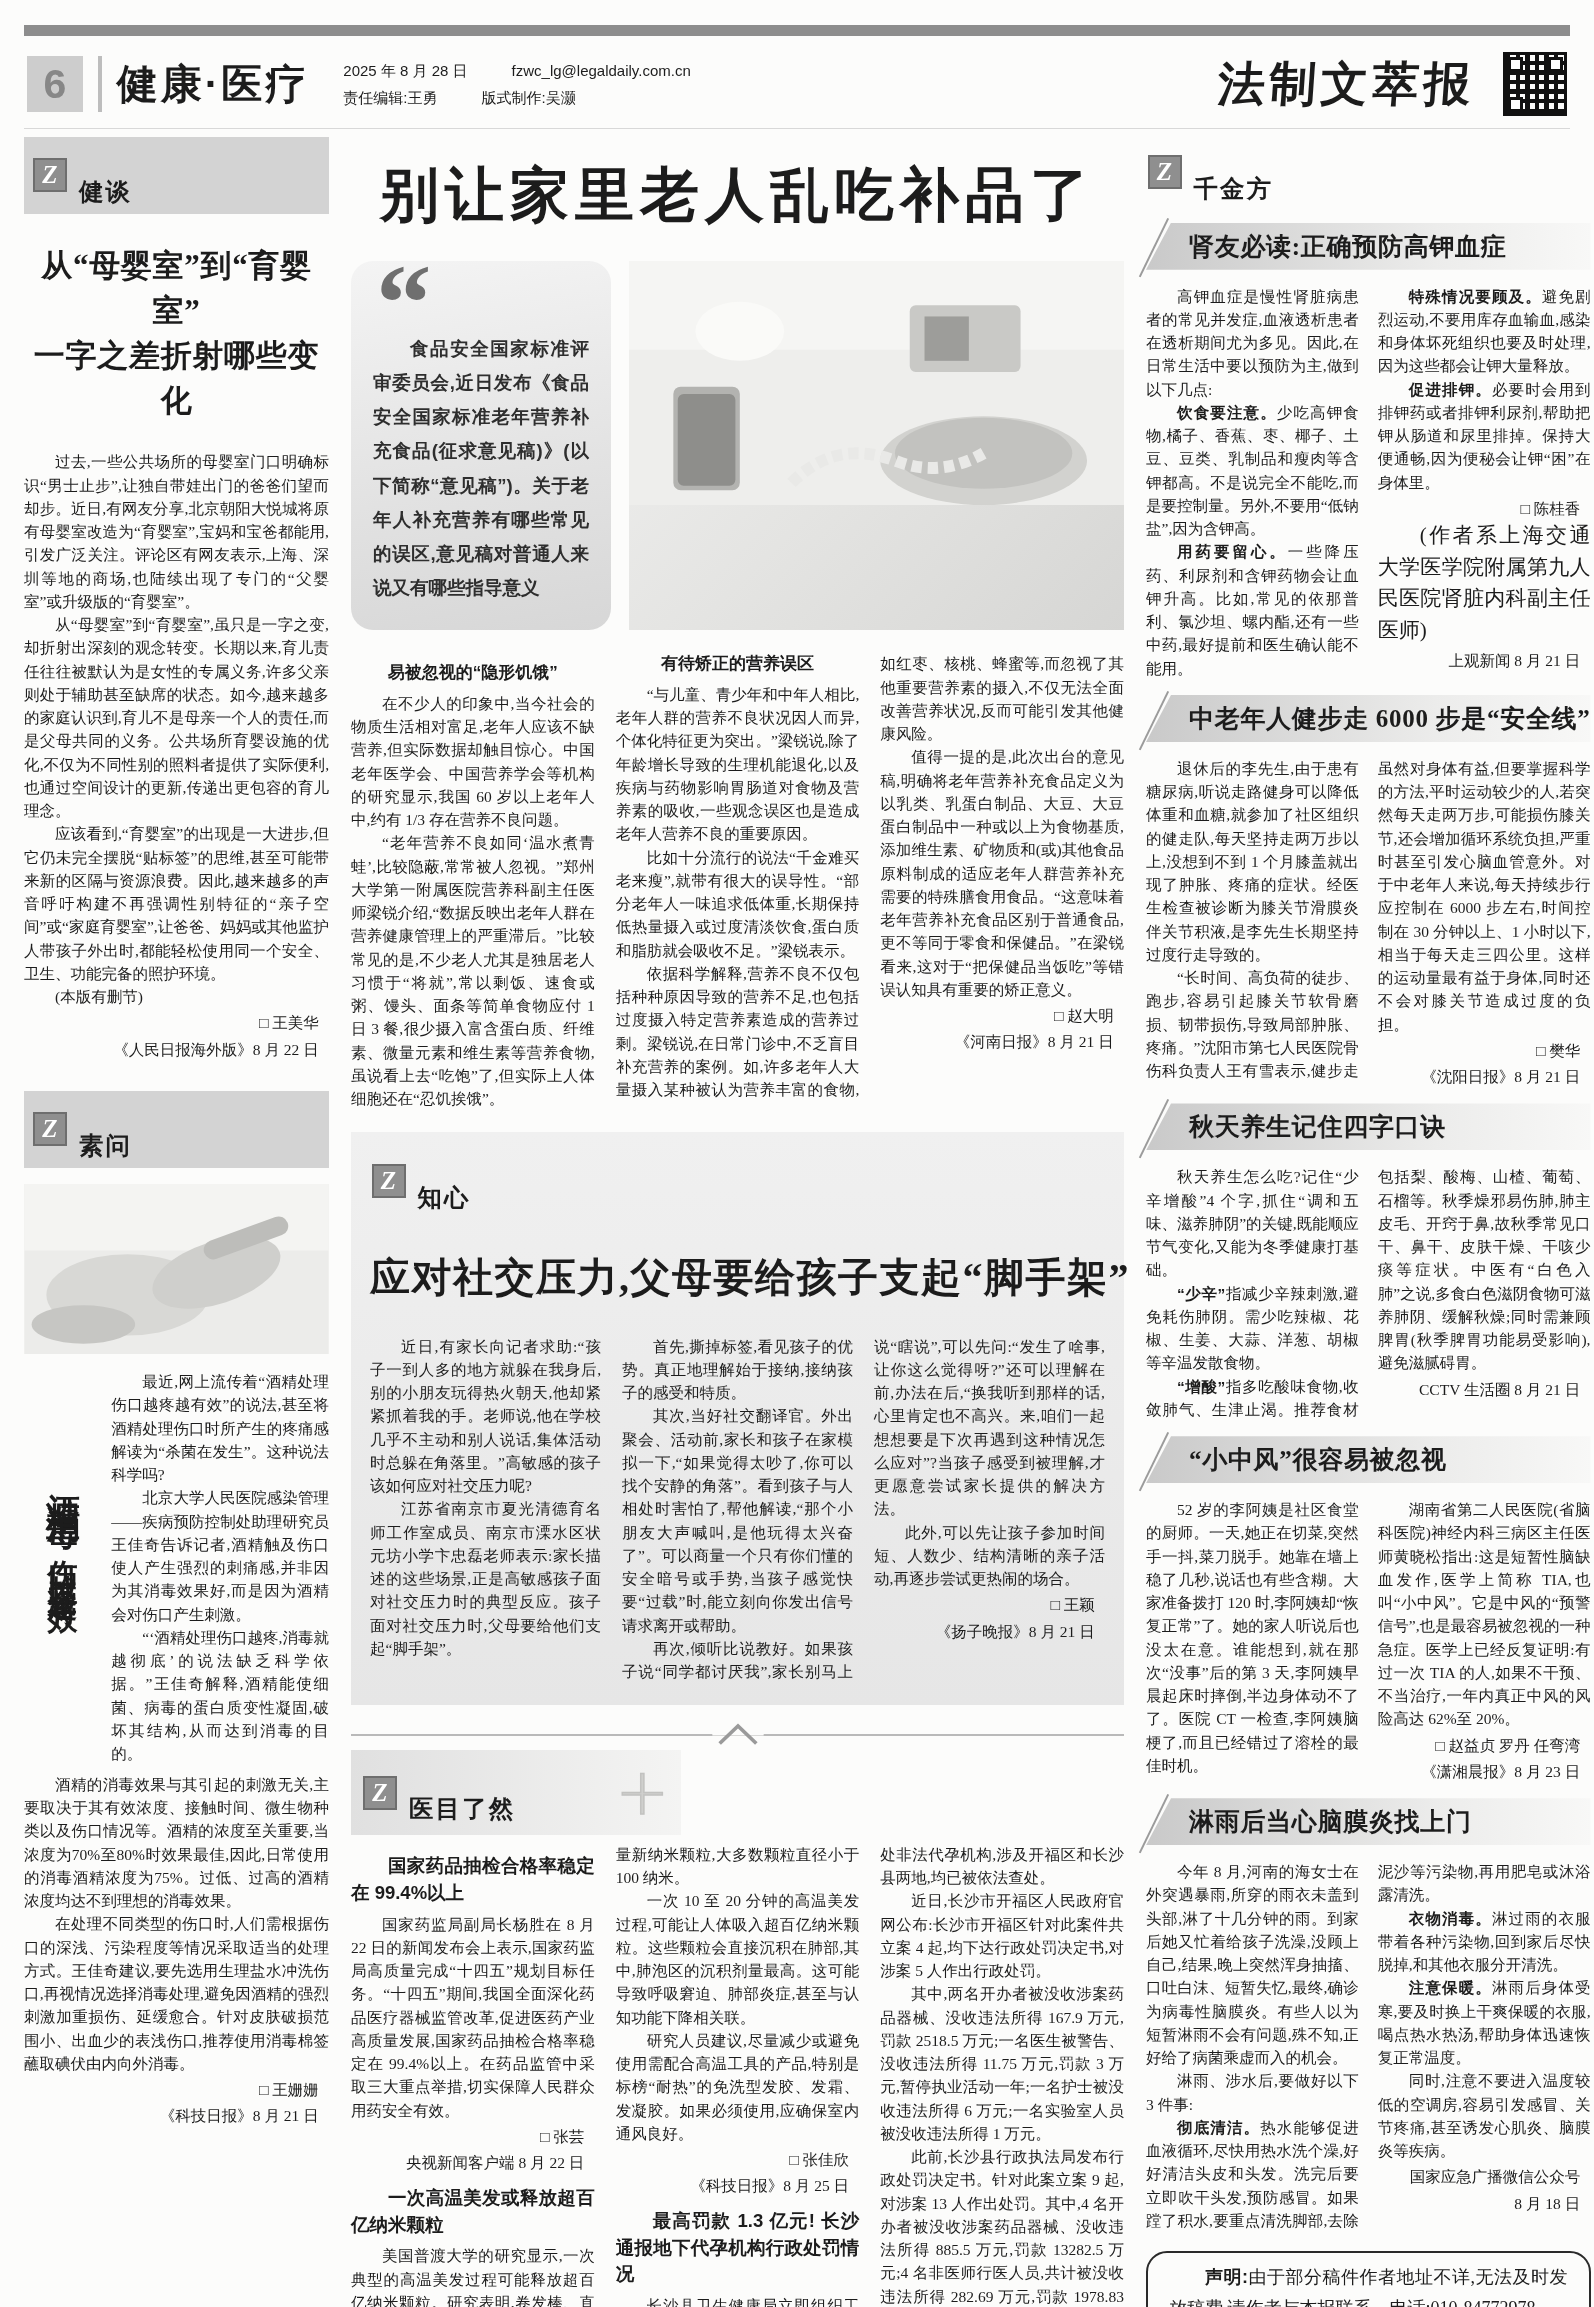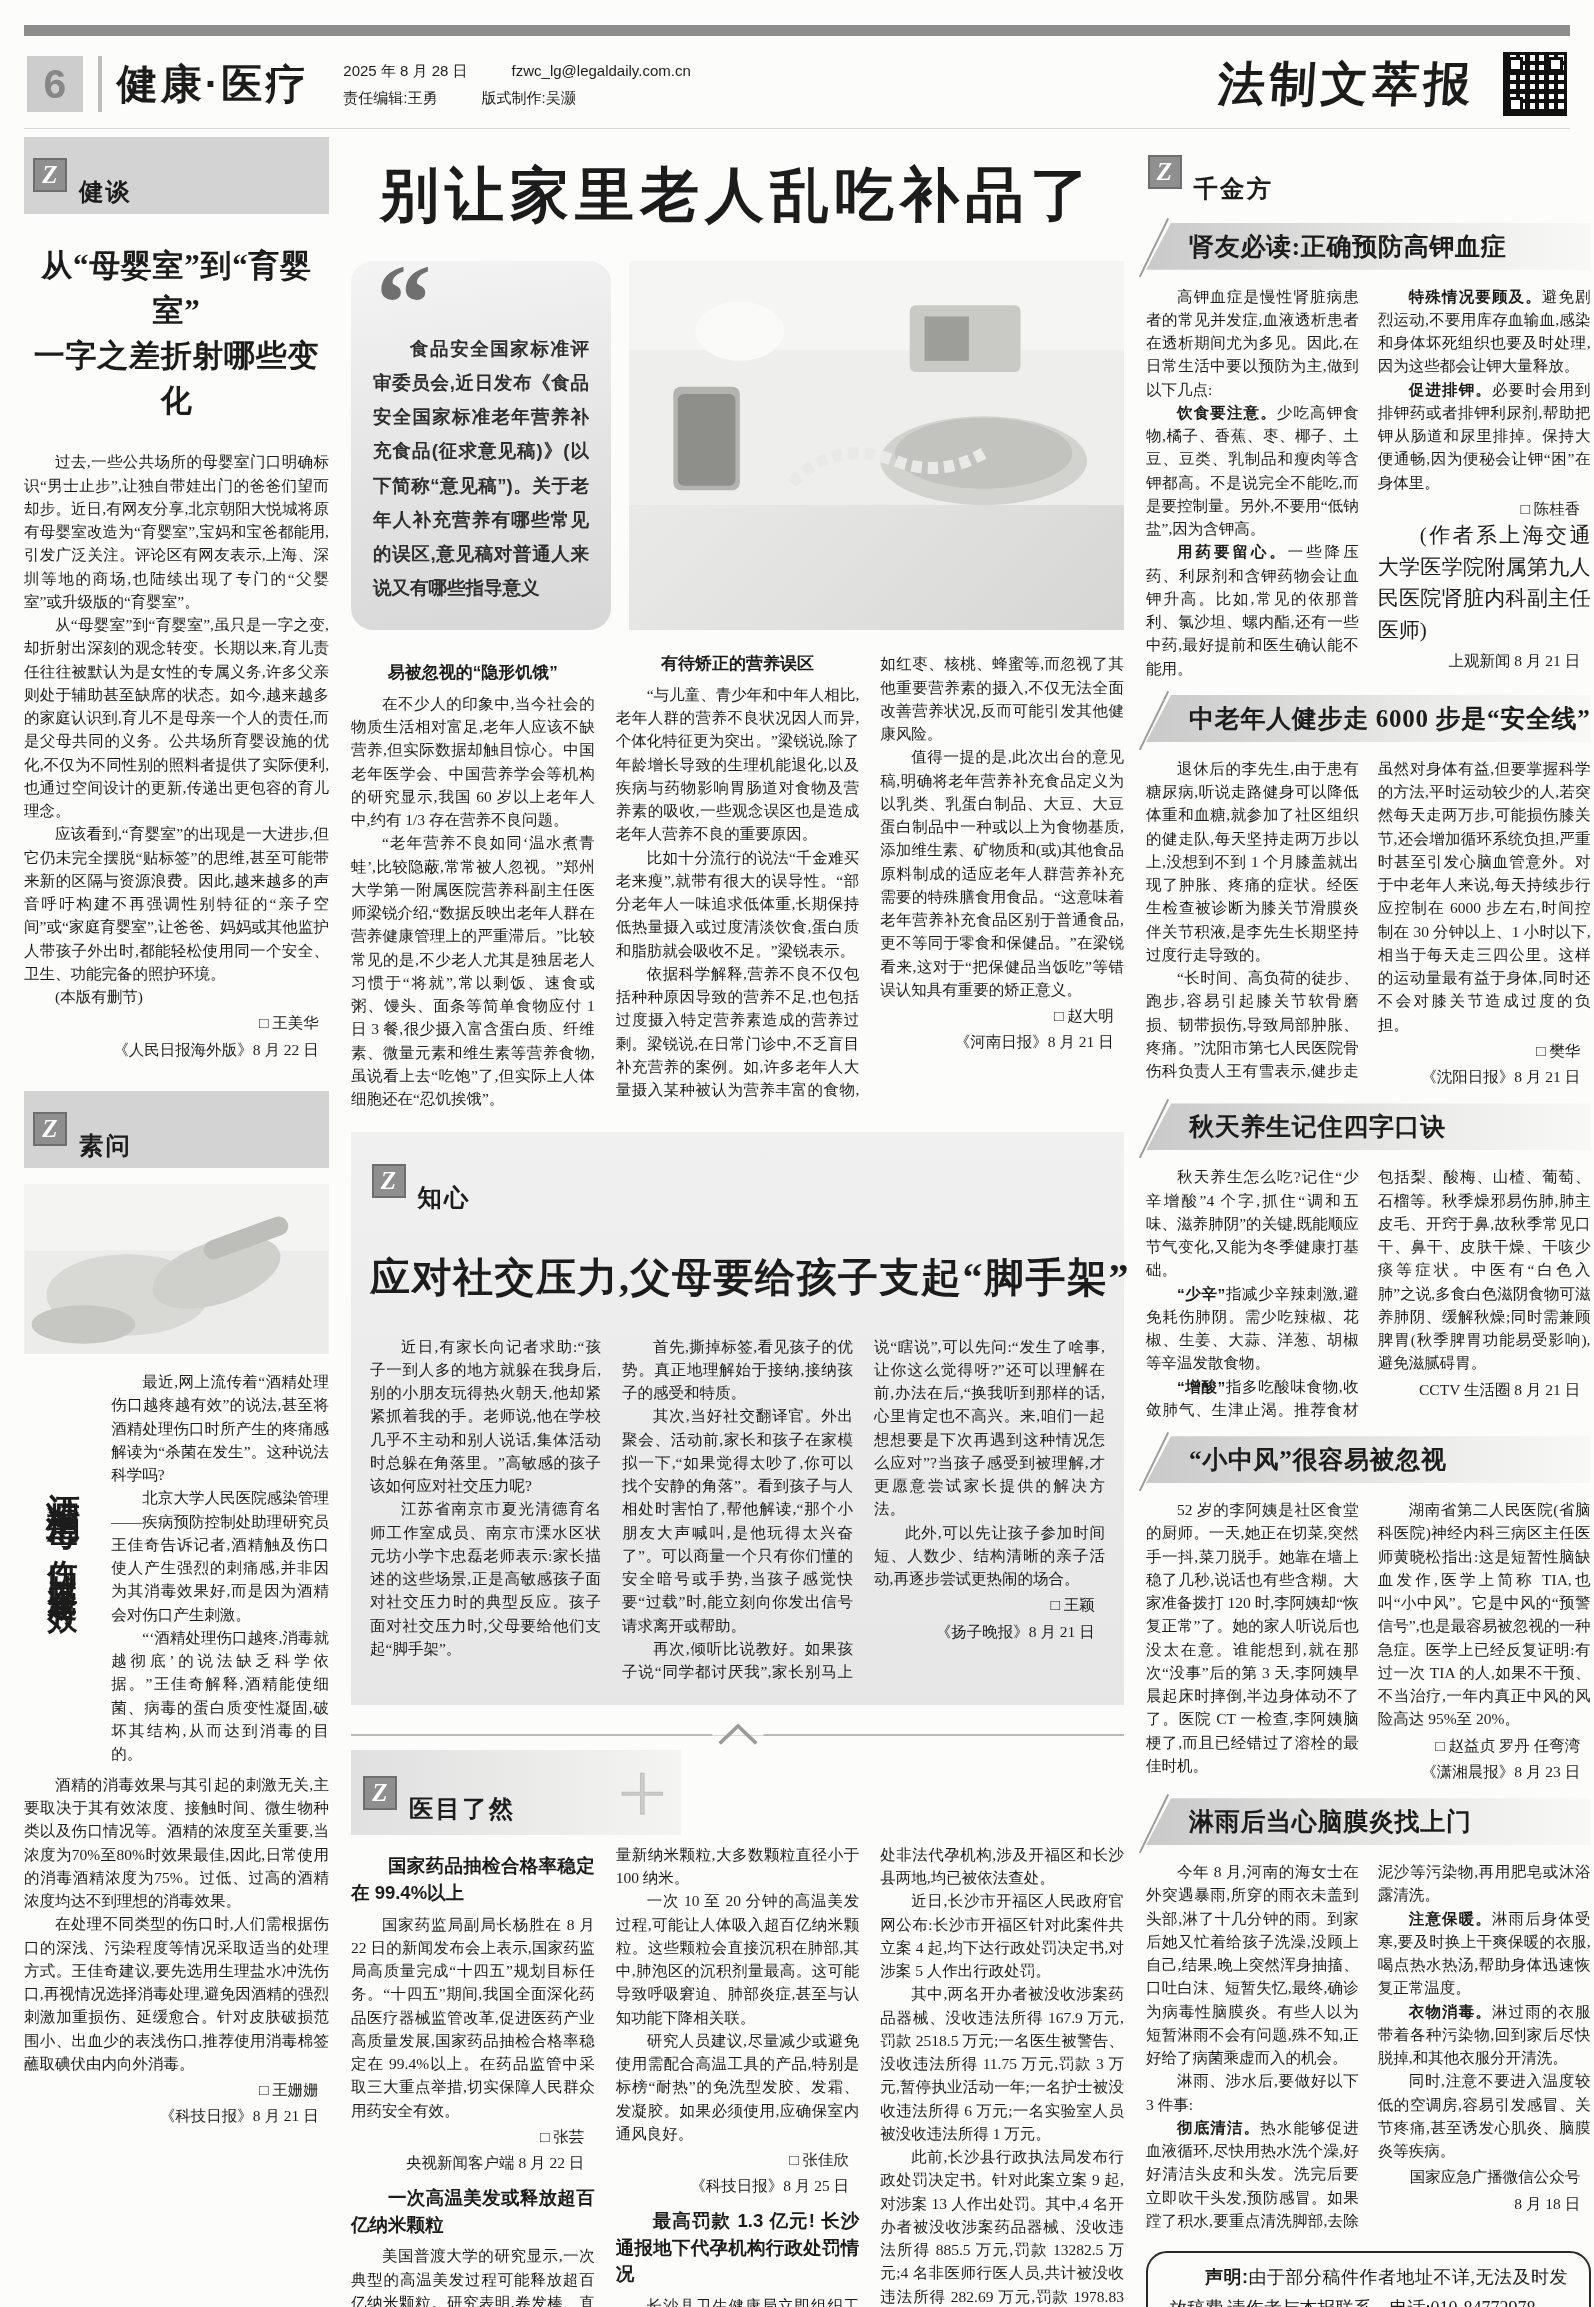--- a/index.html
+++ b/index.html
@@ -299,35 +299,35 @@
           <p class="para"><b>“增酸”</b>指多吃酸味食物,收敛肺气、生津止渴。推荐食材包括梨、酸梅、山楂、葡萄、石榴等。秋季燥邪易伤肺,肺主皮毛、开窍于鼻,故秋季常见口干、鼻干、皮肤干燥、干咳少痰等症状。中医有“白色入肺”之说,多食白色滋阴食物可滋养肺阴、缓解秋燥;同时需兼顾脾胃(秋季脾胃功能易受影响),避免滋腻碍胃。</p>
           <p class="byline">CCTV 生活圈 8 月 21 日</p>
         </div>
 
       <div class="banner-wrap">
         <div class="banner-slash"></div>
         <div class="banner">“小中风”很容易被忽视</div>
       </div>
       <div class="body2">
           <p class="para">52 岁的李阿姨是社区食堂的厨师。一天,她正在切菜,突然手一抖,菜刀脱手。她靠在墙上稳了几秒,说话也有些含糊。大家准备拨打 120 时,李阿姨却“恢复正常”了。她的家人听说后也没太在意。谁能想到,就在那次“没事”后的第 3 天,李阿姨早晨起床时摔倒,半边身体动不了了。医院 CT 一检查,李阿姨脑梗了,而且已经错过了溶栓的最佳时机。</p>
-          <p class="para">湖南省第二人民医院(省脑科医院)神经内科三病区主任医师黄晓松指出:这是短暂性脑缺血发作,医学上简称 TIA,也叫“小中风”。它是中风的“预警信号”,也是最容易被忽视的一种急症。医学上已经反复证明:有过一次 TIA 的人,如果不干预、不当治疗,一年内真正中风的风险高达 95%至 20%。</p>
+          <p class="para">湖南省第二人民医院(省脑科医院)神经内科三病区主任医师黄晓松指出:这是短暂性脑缺血发作,医学上简称 TIA,也叫“小中风”。它是中风的“预警信号”,也是最容易被忽视的一种急症。医学上已经反复证明:有过一次 TIA 的人,如果不干预、不当治疗,一年内真正中风的风险高达 62%至 20%。</p>
           <p class="byline">□ 赵益贞 罗丹 任弯湾</p>
           <p class="byline">《潇湘晨报》8 月 23 日</p>
         </div>
 
       <div class="banner-wrap">
         <div class="banner-slash"></div>
         <div class="banner">淋雨后当心脑膜炎找上门</div>
       </div>
       <div class="body2">
           <p class="para">今年 8 月,河南的海女士在外突遇暴雨,所穿的雨衣未盖到头部,淋了十几分钟的雨。到家后她又忙着给孩子洗澡,没顾上自己,结果,晚上突然浑身抽搐、口吐白沫、短暂失忆,最终,确诊为病毒性脑膜炎。有些人以为短暂淋雨不会有问题,殊不知,正好给了病菌乘虚而入的机会。</p>
           <p class="para">淋雨、涉水后,要做好以下 3 件事:</p>
           <p class="para"><b>彻底清洁。</b>热水能够促进血液循环,尽快用热水洗个澡,好好清洁头皮和头发。洗完后要立即吹干头发,预防感冒。如果蹚了积水,要重点清洗脚部,去除泥沙等污染物,再用肥皂或沐浴露清洗。</p>
+          <p class="para"><b>衣物消毒。</b>淋过雨的衣服带着各种污染物,回到家后尽快脱掉,和其他衣服分开清洗。</p>
           <p class="para"><b>注意保暖。</b>淋雨后身体受寒,要及时换上干爽保暖的衣服,喝点热水热汤,帮助身体迅速恢复正常温度。</p>
-          <p class="para"><b>衣物消毒。</b>淋过雨的衣服带着各种污染物,回到家后尽快脱掉,和其他衣服分开清洗。</p>
           <p class="para">同时,注意不要进入温度较低的空调房,容易引发感冒、关节疼痛,甚至诱发心肌炎、脑膜炎等疾病。</p>
           <p class="byline">国家应急广播微信公众号</p>
           <p class="byline">8 月 18 日</p>
         </div>
 
       <div class="statement">
         <p><b>声明:</b><span>由于部分稿件作者地址不详,无法及时发放稿费,请作者与本报联系。电话:010-84772978</span></p>
       </div>
     </div>
   </div>

